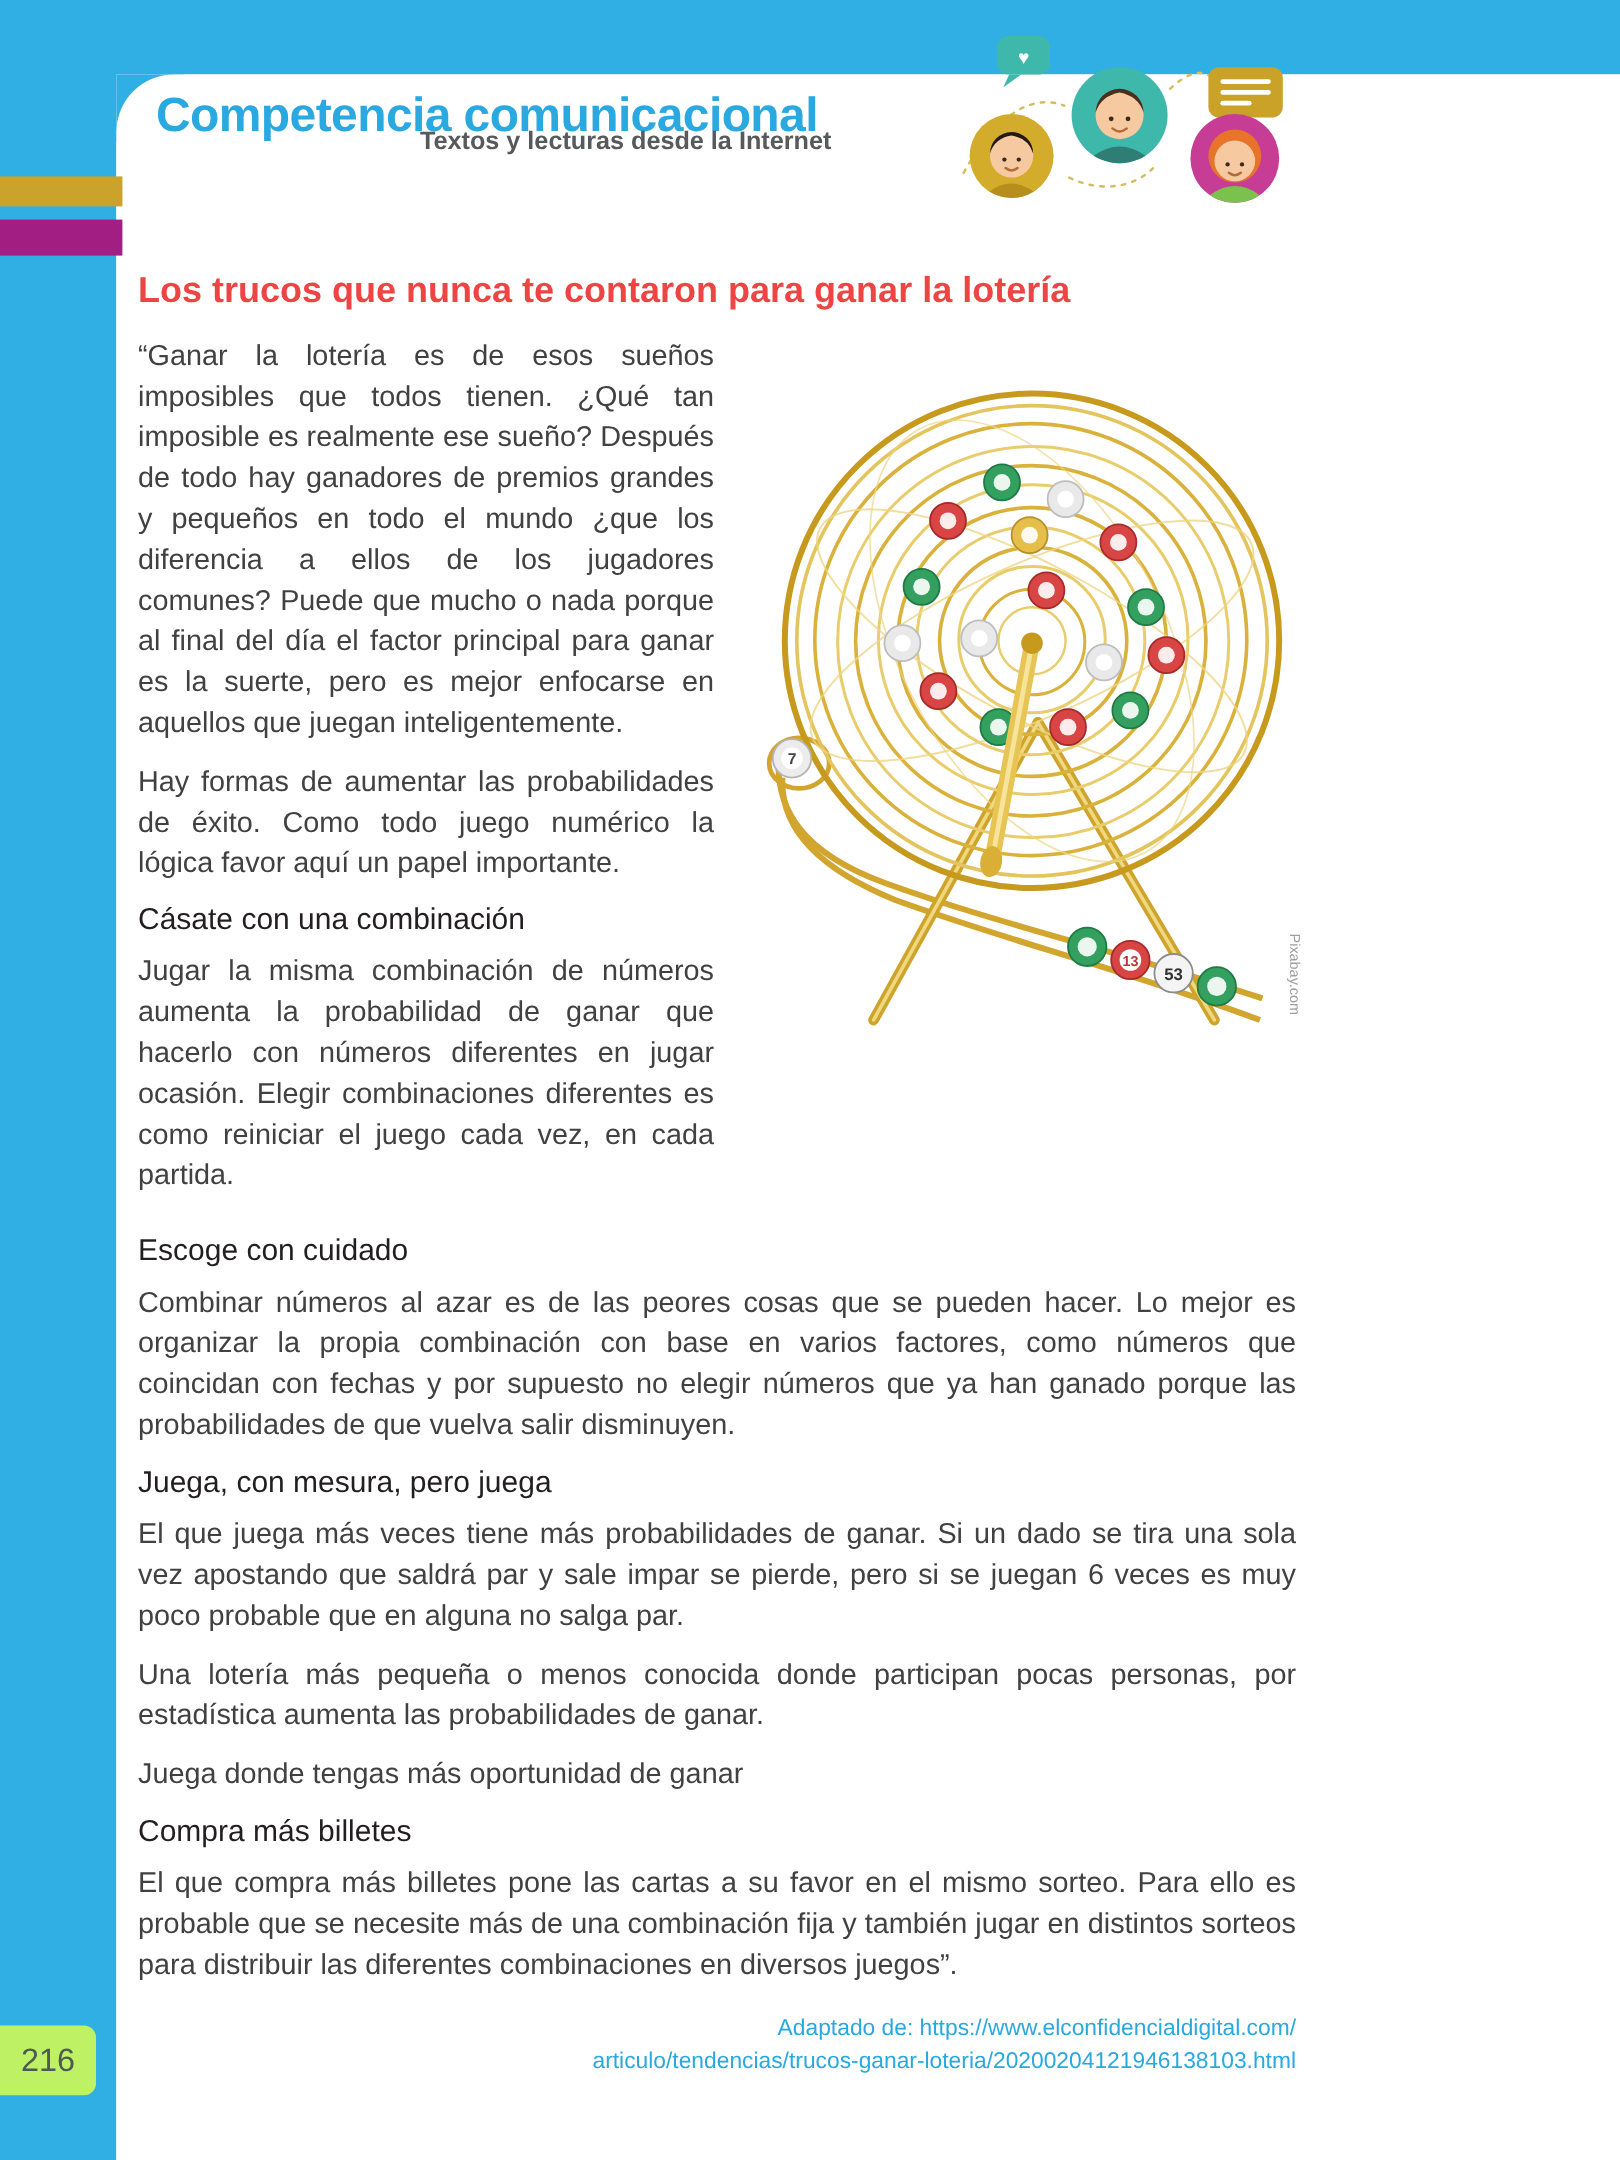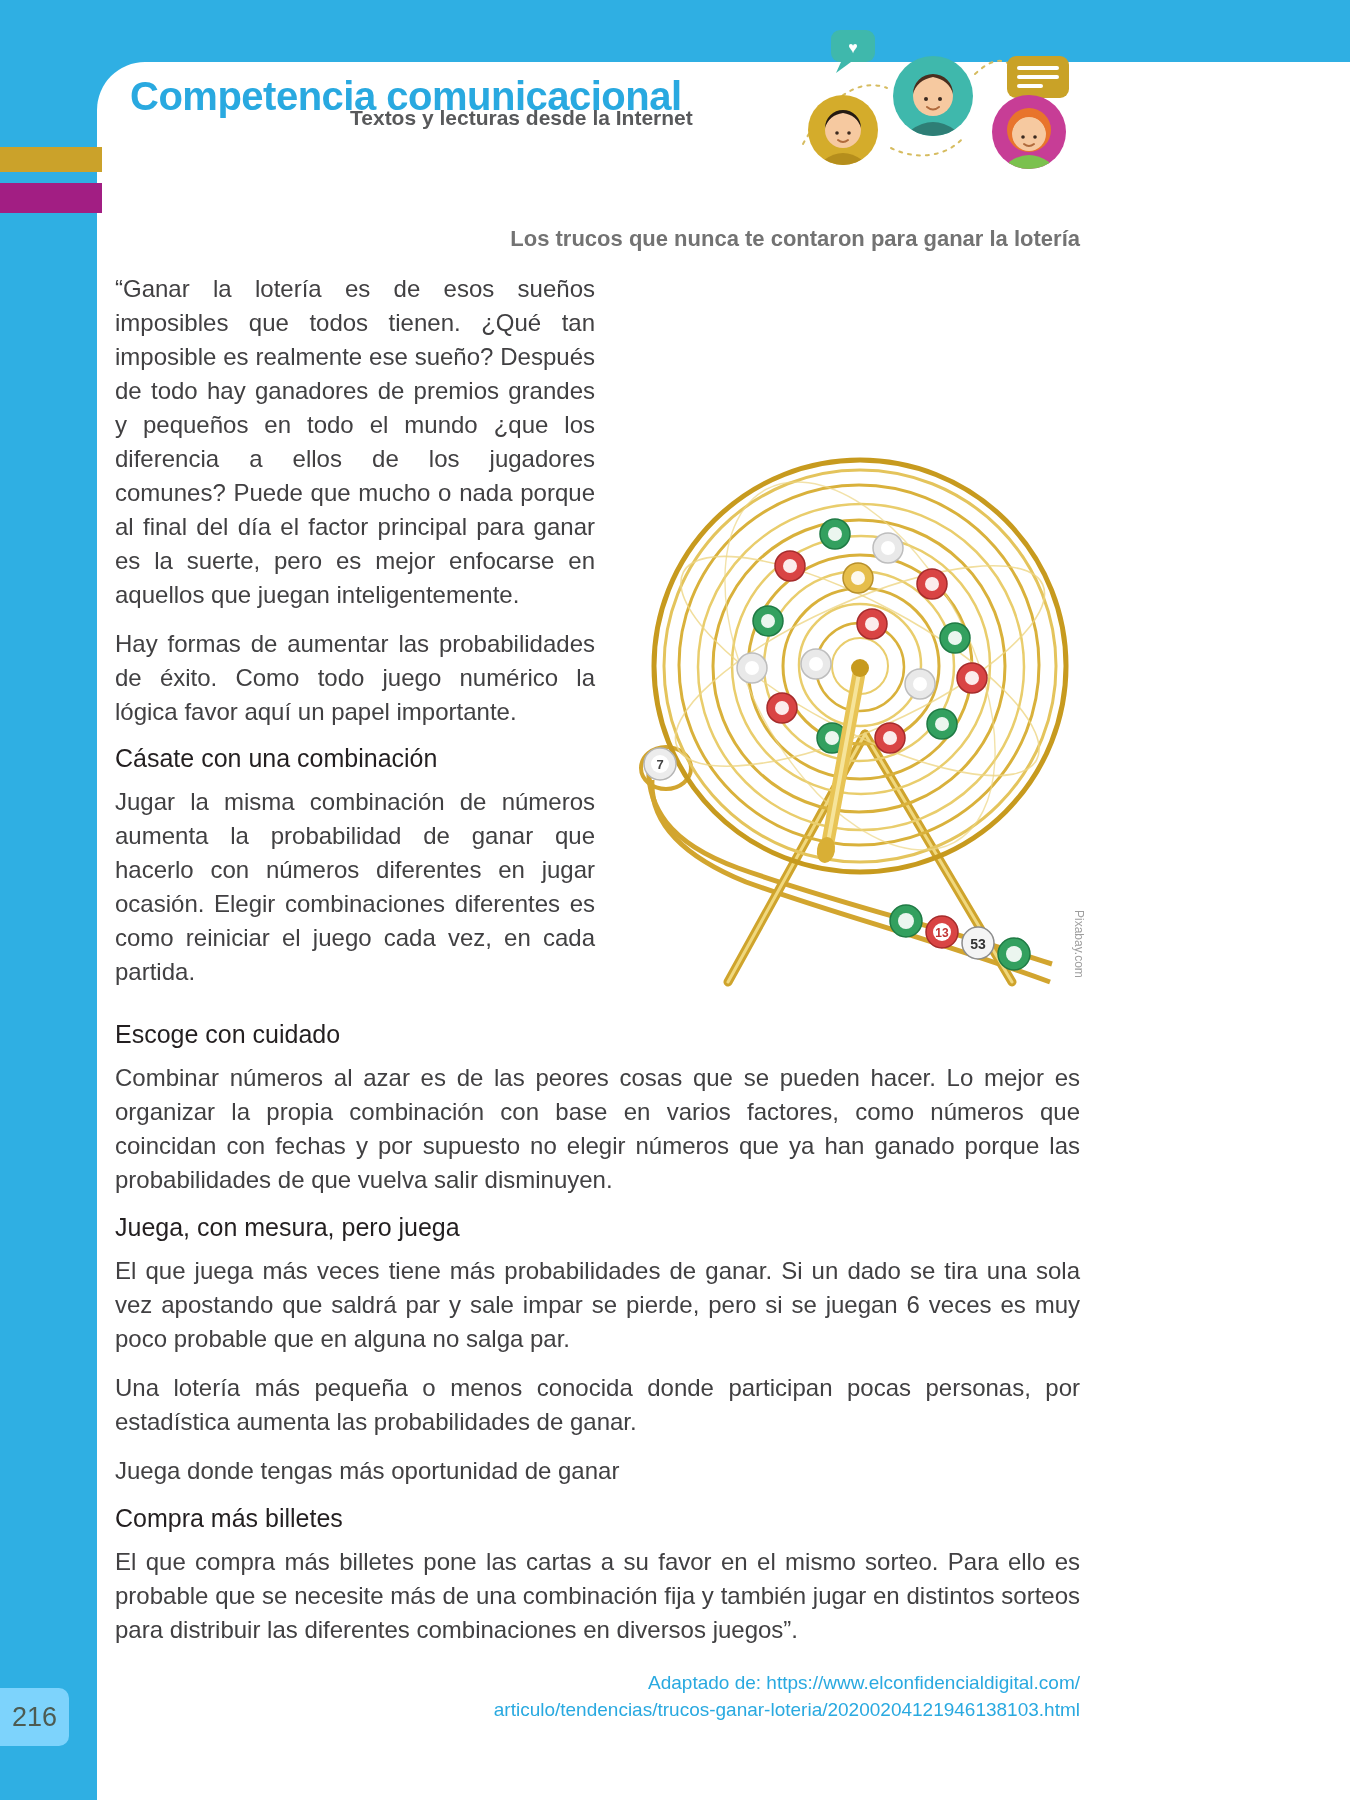--- a/index.html
+++ b/index.html
@@ -18,35 +18,35 @@
   .magenta-bar { position: absolute; left: 0; top: 183px; width: 102px; height: 30px; background: #A21E83; z-index: 2; }
 
   
   .header-title { position: absolute; left: 130px; top: 74px; font-size: 40px; font-weight: bold; color: #29A9E0; letter-spacing: -0.5px; z-index: 2; }
   .header-subtitle { position: absolute; left: 350px; top: 106px; font-size: 21px; font-weight: bold; color: #58595B; z-index: 2; }
   .deco { position: absolute; left: 795px; top: 26px; width: 300px; height: 150px; z-index: 3; }
   .trail { fill: none; stroke: #D6BC60; stroke-width: 2; stroke-dasharray: 3 6; stroke-linecap: round; }
 
   
   .content { position: absolute; left: 115px; top: 226px; width: 965px; z-index: 3; color: #414042; }
-  .article-title { text-align: right; font-size: 22px; font-weight: bold; color: #737373; margin-bottom: 20px; }
-
-  .two-col { display: flex; gap: 25px; align-items: flex-end; }
+  .article-title { text-align: left; font-size: 30px; font-weight: bold; color: #ef4444; margin-bottom: 20px; }
+
+  .two-col { display: flex; gap: 25px; }
   .col-text { width: 497px; }
 
   .content p { font-size: 24px; line-height: 34px; text-align: justify; margin: 0 0 15px 0; }
   .content h3 { font-size: 25px; font-weight: normal; color: #231F20; margin: 10px 0 12px 0; }
   .content h3.fw { margin-top: 16px; }
 
   .figure { position: relative; width: 460px; height: 588px; margin-top: 4px; }
   .credit { position: absolute; right: -6px; bottom: 26px; writing-mode: vertical-rl; font-size: 12px; color: #9E9E9E; }
 
   .attribution { margin-top: 22px; text-align: right; font-size: 19px; line-height: 27px; color: #29A9E0; }
 
-  .page-number { position: absolute; left: 0; top: 1688px; width: 69px; height: 58px; background: #7dd3fc; border-radius: 0 10px 10px 0;
+  .page-number { position: absolute; left: 0; top: 1688px; width: 80px; height: 58px; background: #bef264; border-radius: 0 10px 10px 0;
                  display: flex; align-items: center; justify-content: center; font-size: 27px; color: #4D5B52; z-index: 3; }
 </style>
 </head>
 <body>
 
 <div class="page">
 
   <div class="blue-top"></div>
   <div class="blue-left"></div>
   <div class="corner-patch"></div>

